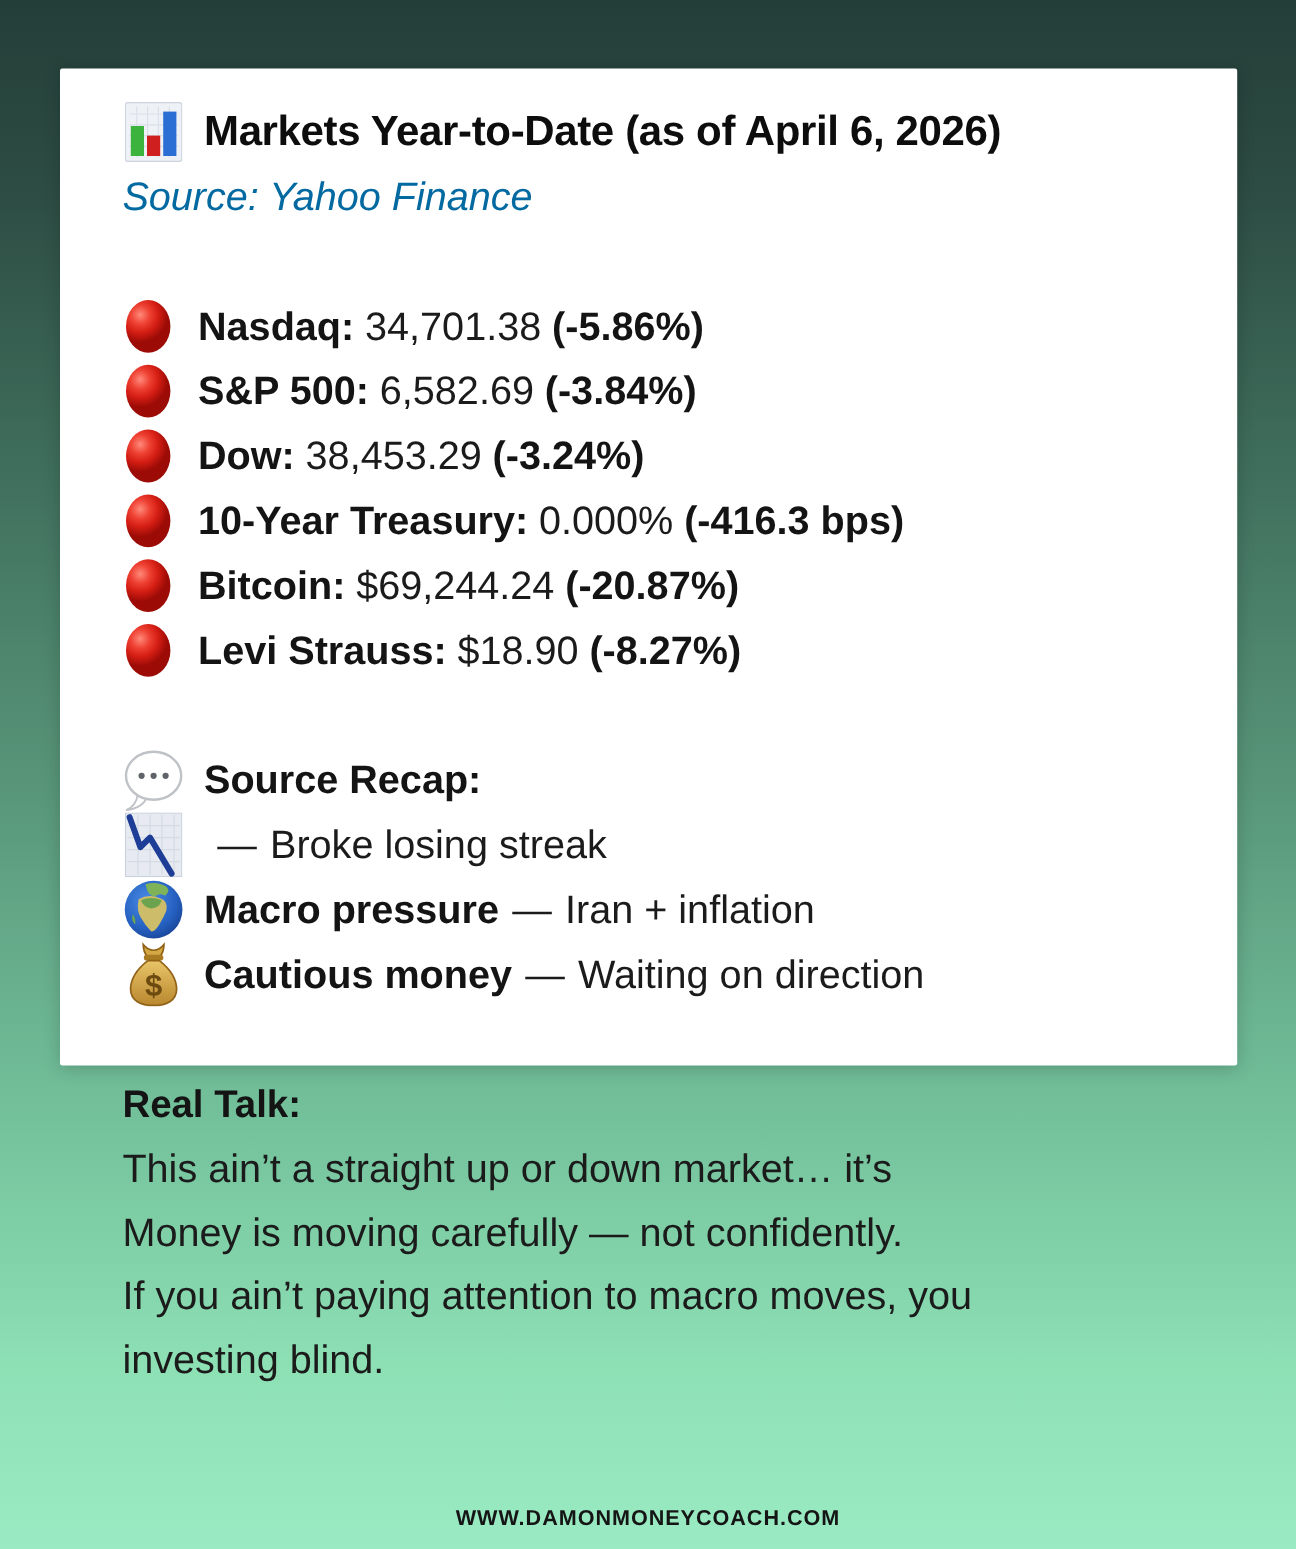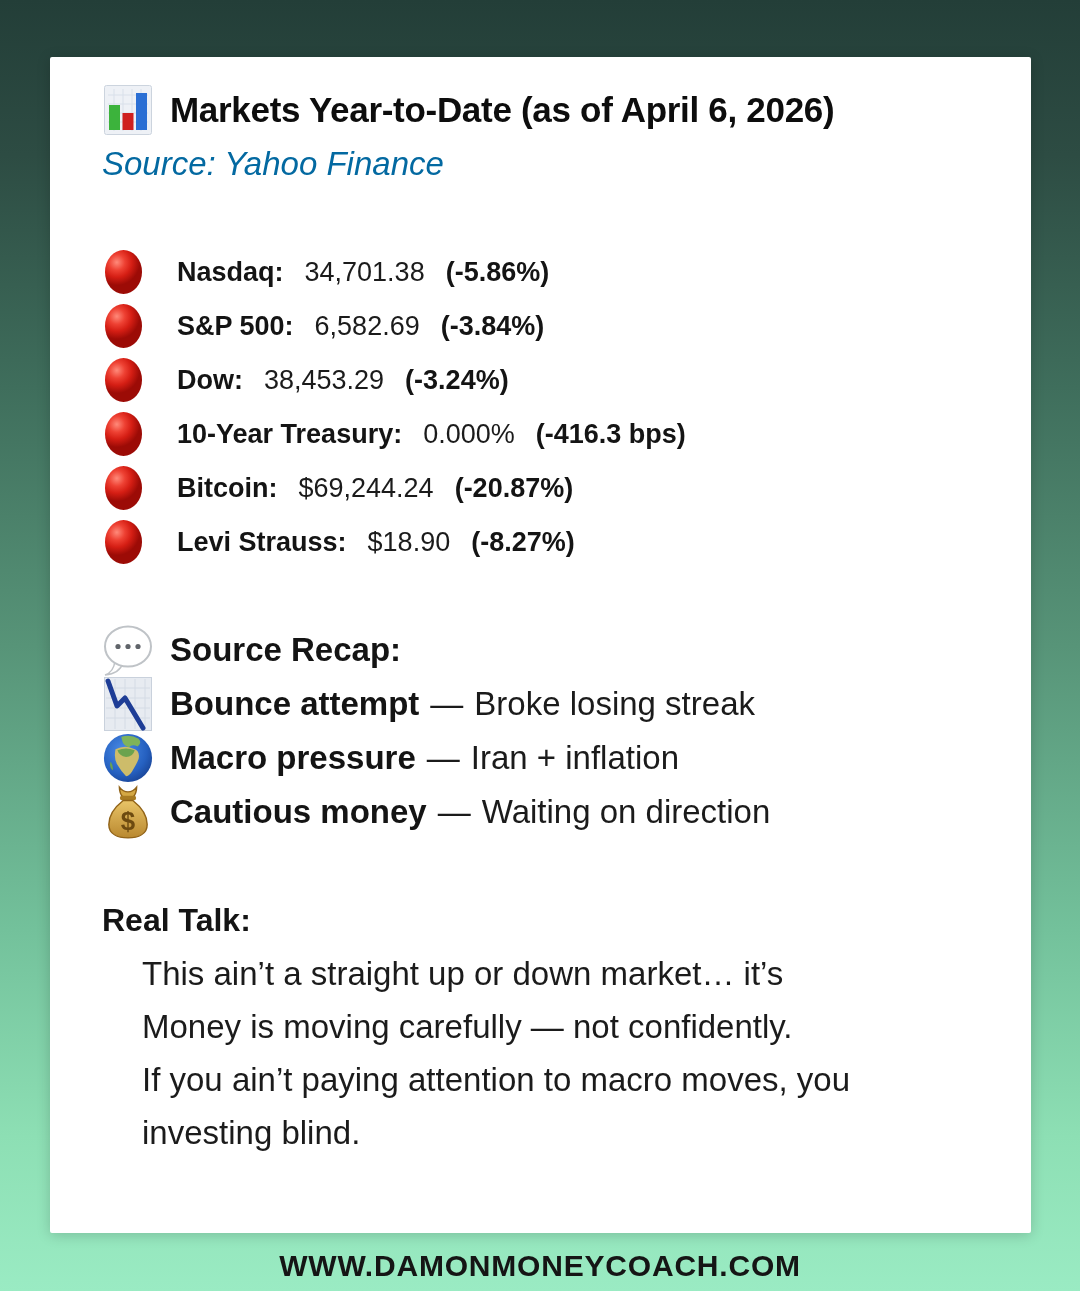--- a/index.html
+++ b/index.html
@@ -8,51 +8,51 @@
     font-family:"Liberation Sans","DejaVu Sans",sans-serif;
     color:#141414;
   }
   .stage {
     position:relative; width:1080px; height:1291px; overflow:hidden;
     background:linear-gradient(to bottom,
       #233e38 0%, #2d4c43 12%, #3f6e5c 30%, #579478 50%,
       #73c19b 72%, #8ddfb4 88%, #9aebc3 100%);
   }
   .card {
-    position:absolute; left:50px; top:57px; width:981px; height:1176px;
+    position:absolute; left:50px; top:57px; width:981px; height:831px;
     background:#ffffff; border-radius:2px;
     box-shadow:0 2px 14px rgba(0,0,0,0.18);
     box-sizing:border-box; padding:26px 40px 0 52px;
   }
   .line { display:flex; align-items:center; height:54px; white-space:nowrap; }
   .spacer { height:54px; }
   .title-row .title { font-size:35px; font-weight:700; letter-spacing:-0.3px; color:#0d0d0d; }
   .icon-box { width:52px; height:54px; display:flex; align-items:center; justify-content:center; flex:0 0 auto; margin-right:16px; }
   .source-text { font-size:33px; font-style:italic; color:#0369a1; }
-  .market-row { font-size:27px;gap:12px; }
+  .market-row { font-size:33px; }
   .red-circle {
     width:37px; height:44px; border-radius:50%; flex:0 0 auto;
     margin:0 23px 0 3px;
     background:radial-gradient(ellipse 62% 52% at 32% 28%,
       #ff8a7a 0%, #ee4133 35%, #d51e14 65%, #9c0b06 100%);
   }
   .m-label { font-weight:700; }
   .m-value { margin-left:9px; font-weight:400; color:#1b1b1b; }
   .m-change { margin-left:9px; font-weight:700; }
   .recap-row { font-size:33px; }
   .r-heading { font-weight:700; }
   .r-label { font-weight:700; }
   .r-dash { margin:0 11px; font-weight:400; color:#1b1b1b; }
   .r-text { font-weight:400; color:#1b1b1b; }
   .rt-heading { font-size:32px; font-weight:700; }
-  .rt-line { height:53px; font-size:33px; font-weight:400; color:#1b1b1b;margin-left:40px; }
+  .rt-line { height:53px; font-size:33px; font-weight:400; color:#1b1b1b; }
   .footer {
     position:absolute; left:0; top:1240px; width:1080px; height:51px;
     display:flex; align-items:center; justify-content:center;
-    font-size:30px; font-weight:700; letter-spacing:0.8px; color:#151515;
+    font-size:18px; font-weight:700; letter-spacing:0.8px; color:#151515;
   }
   svg { display:block; }
 </style>
 </head>
 <body>
 
 <div class="stage">
   <div class="card">
 
     <div class="line title-row">
@@ -145,21 +145,20 @@
             <line x1="2" y1="31" x2="46" y2="31"></line>
               <line x1="2" y1="41" x2="46" y2="41"></line>
             <line x1="11" y1="2" x2="11" y2="52"></line>
               <line x1="21" y1="2" x2="21" y2="52"></line>
             <line x1="31" y1="2" x2="31" y2="52"></line>
               <line x1="41" y1="2" x2="41" y2="52"></line>
           </g>
           <polyline points="4,4 13,29 21,21 39,51" fill="none" stroke="#1e3d96" stroke-width="5" stroke-linecap="round" stroke-linejoin="round"></polyline>
         </svg>
       </span>
-      <span class="r-label">Bounce attempt</span>
       <span class="r-dash">—</span>
       <span class="r-text">Broke losing streak</span>
     </div>
 
     <div class="line recap-row">
       <span class="icon-box">
         <svg width="50" height="50" viewBox="0 0 52 52">
           <defs>
             <radialGradient id="ocean" cx="0.4" cy="0.35" r="0.75">
               <stop offset="0" stop-color="#4b8de8"></stop>

